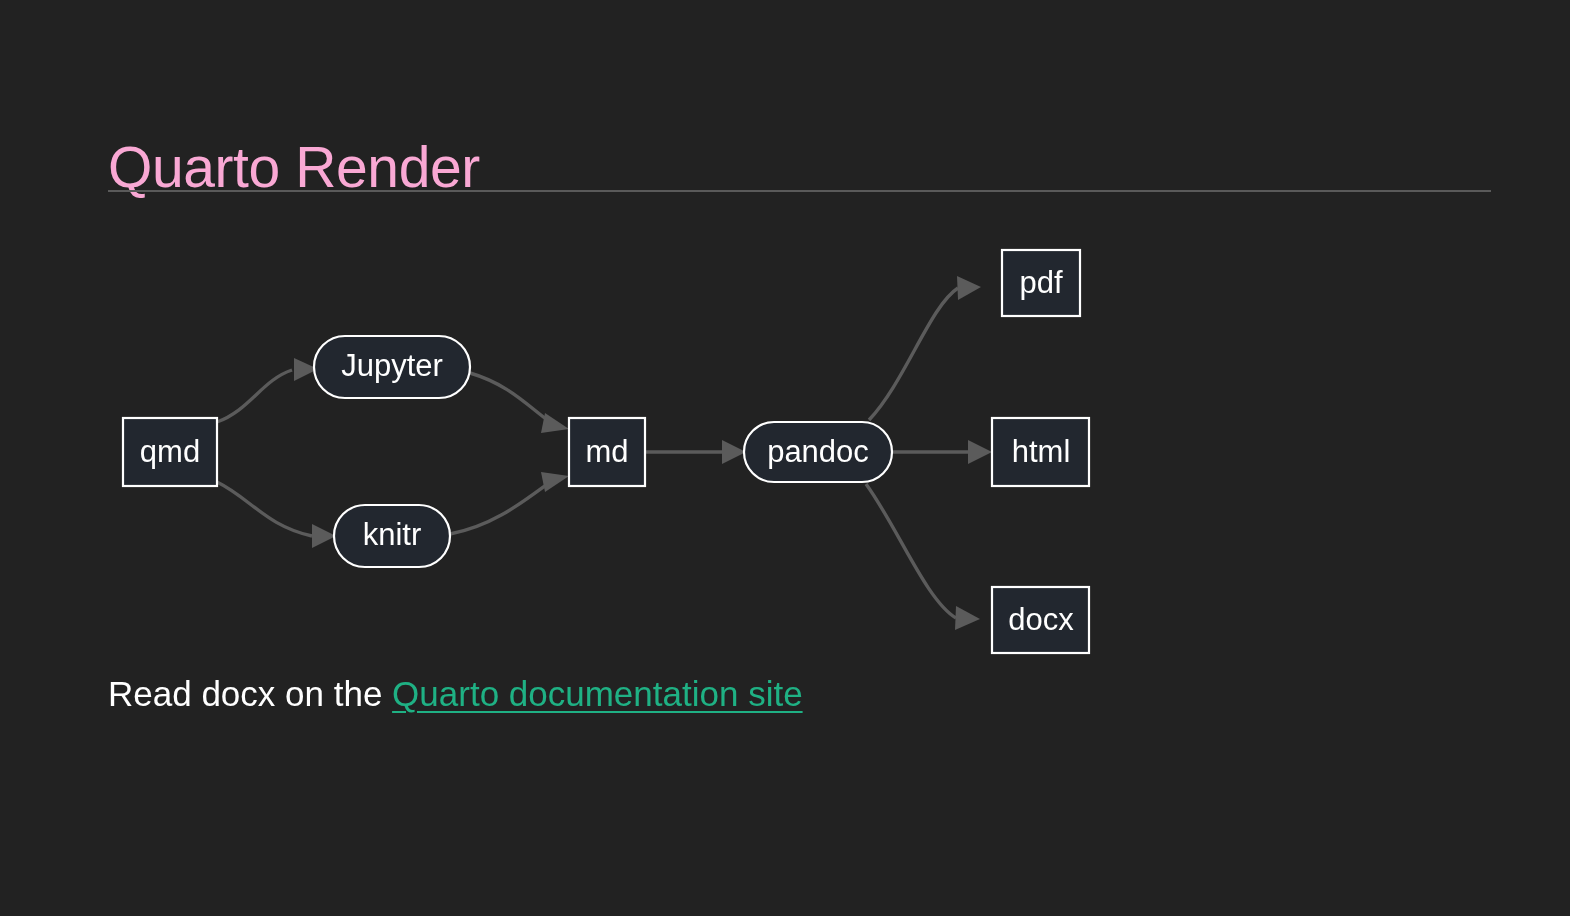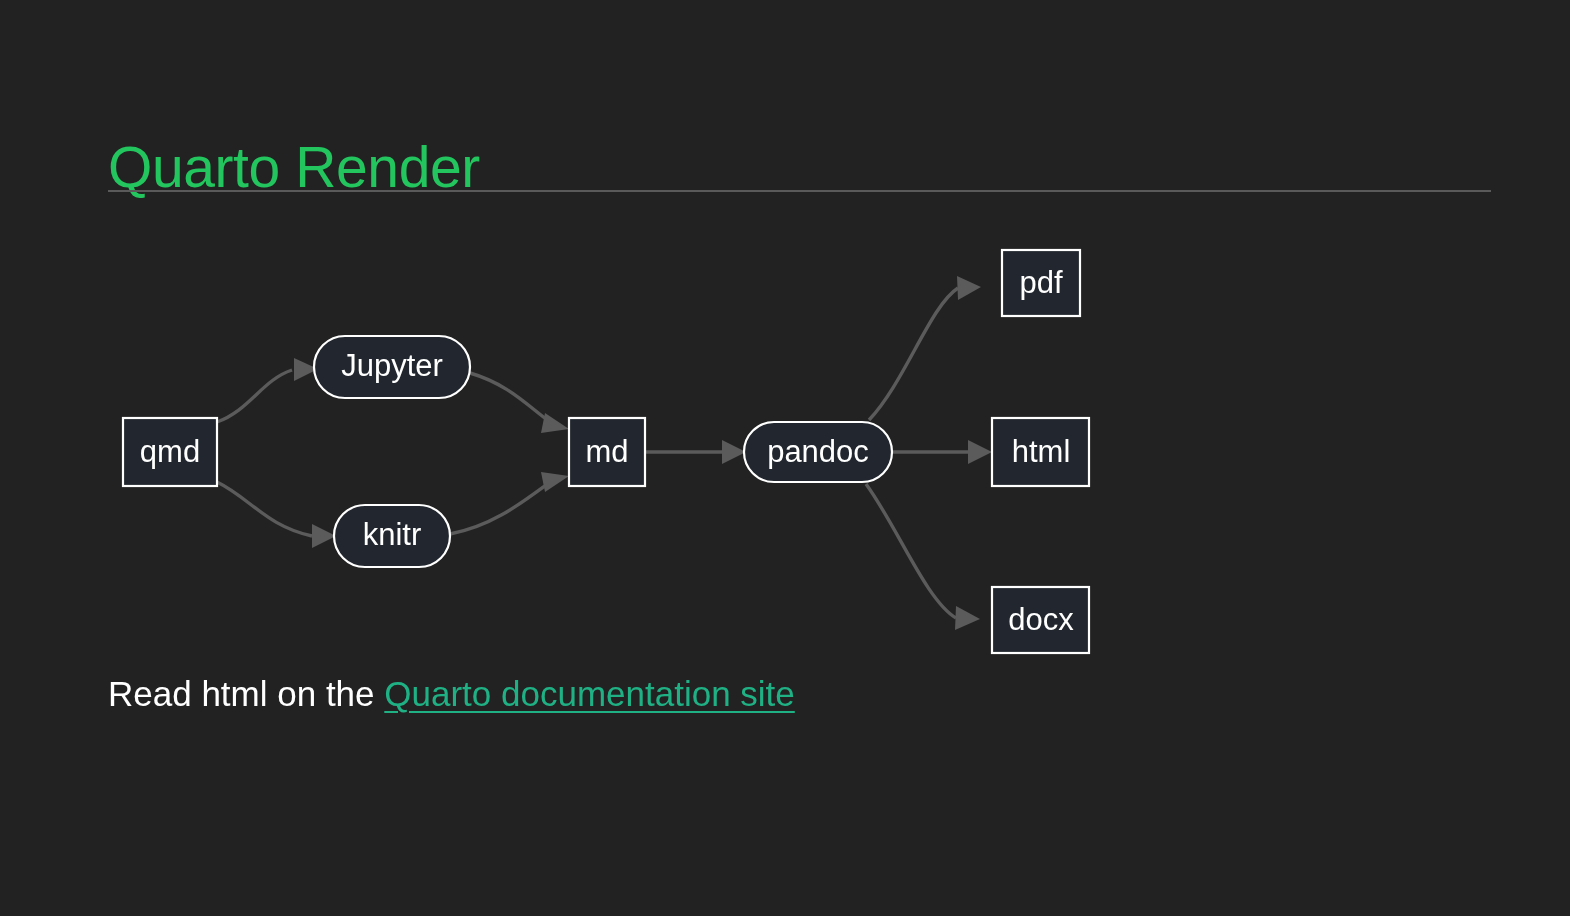--- a/index.html
+++ b/index.html
@@ -20,21 +20,21 @@
     height: 916px;
     background: #222222;
   }
   .slide-title {
     position: absolute;
     left: 108px;
     top: 98px;
     font-size: 57px;
     font-weight: 400;
     letter-spacing: -0.4px;
-    color: #22c55e;
+    color: #f9a8d4;
     line-height: 1.1;
     white-space: nowrap;
   }
   .title-rule {
     position: absolute;
     left: 108px;
     top: 190px;
     width: 1383px;
     height: 2px;
     background: #5a5a5a;
@@ -156,16 +156,16 @@
 
       <g>
         <rect class="node-shape" x="992" y="377" width="97" height="66" rx="0"></rect>
         <text class="node-label" x="1041" y="412">docx</text>
       </g>
 
     </svg>
   </div>
 
   <div class="footer-text">
-    <span>Read html on the </span><a class="footer-link" href="#">Quarto documentation site</a>
+    <span>Read docx on the </span><a class="footer-link" href="#">Quarto documentation site</a>
   </div>
 
 </div>
 
 </body></html>

